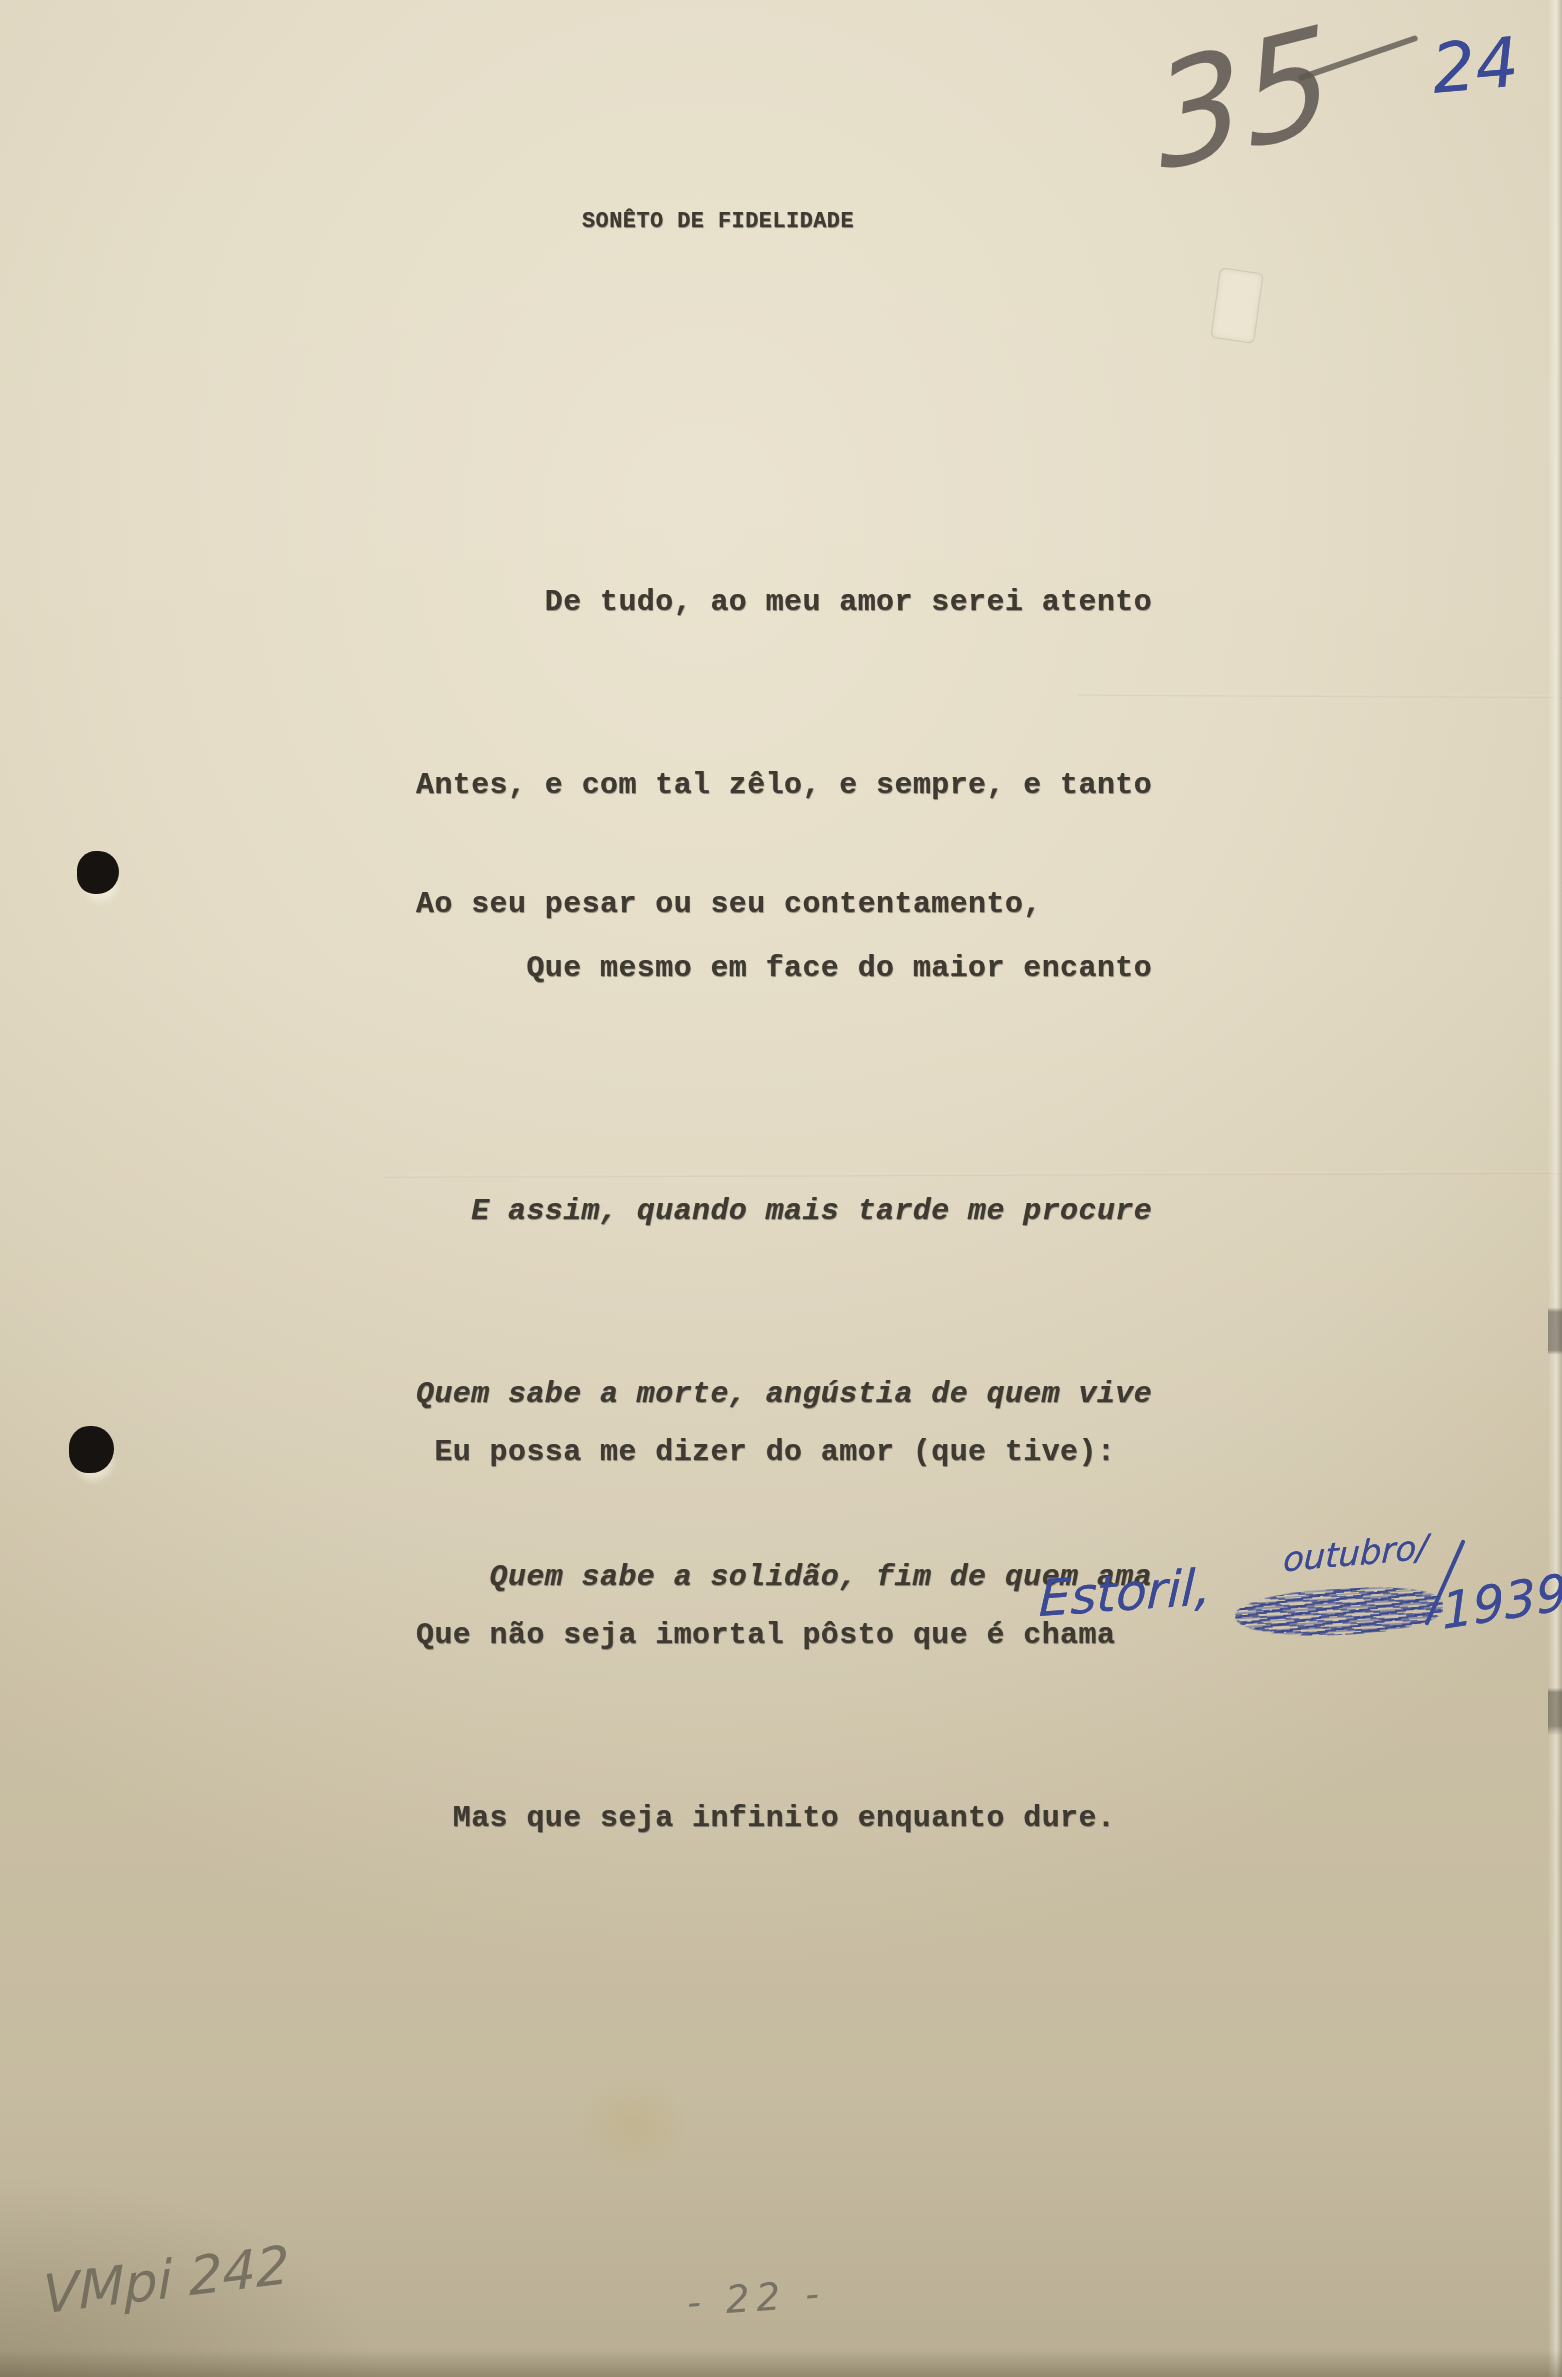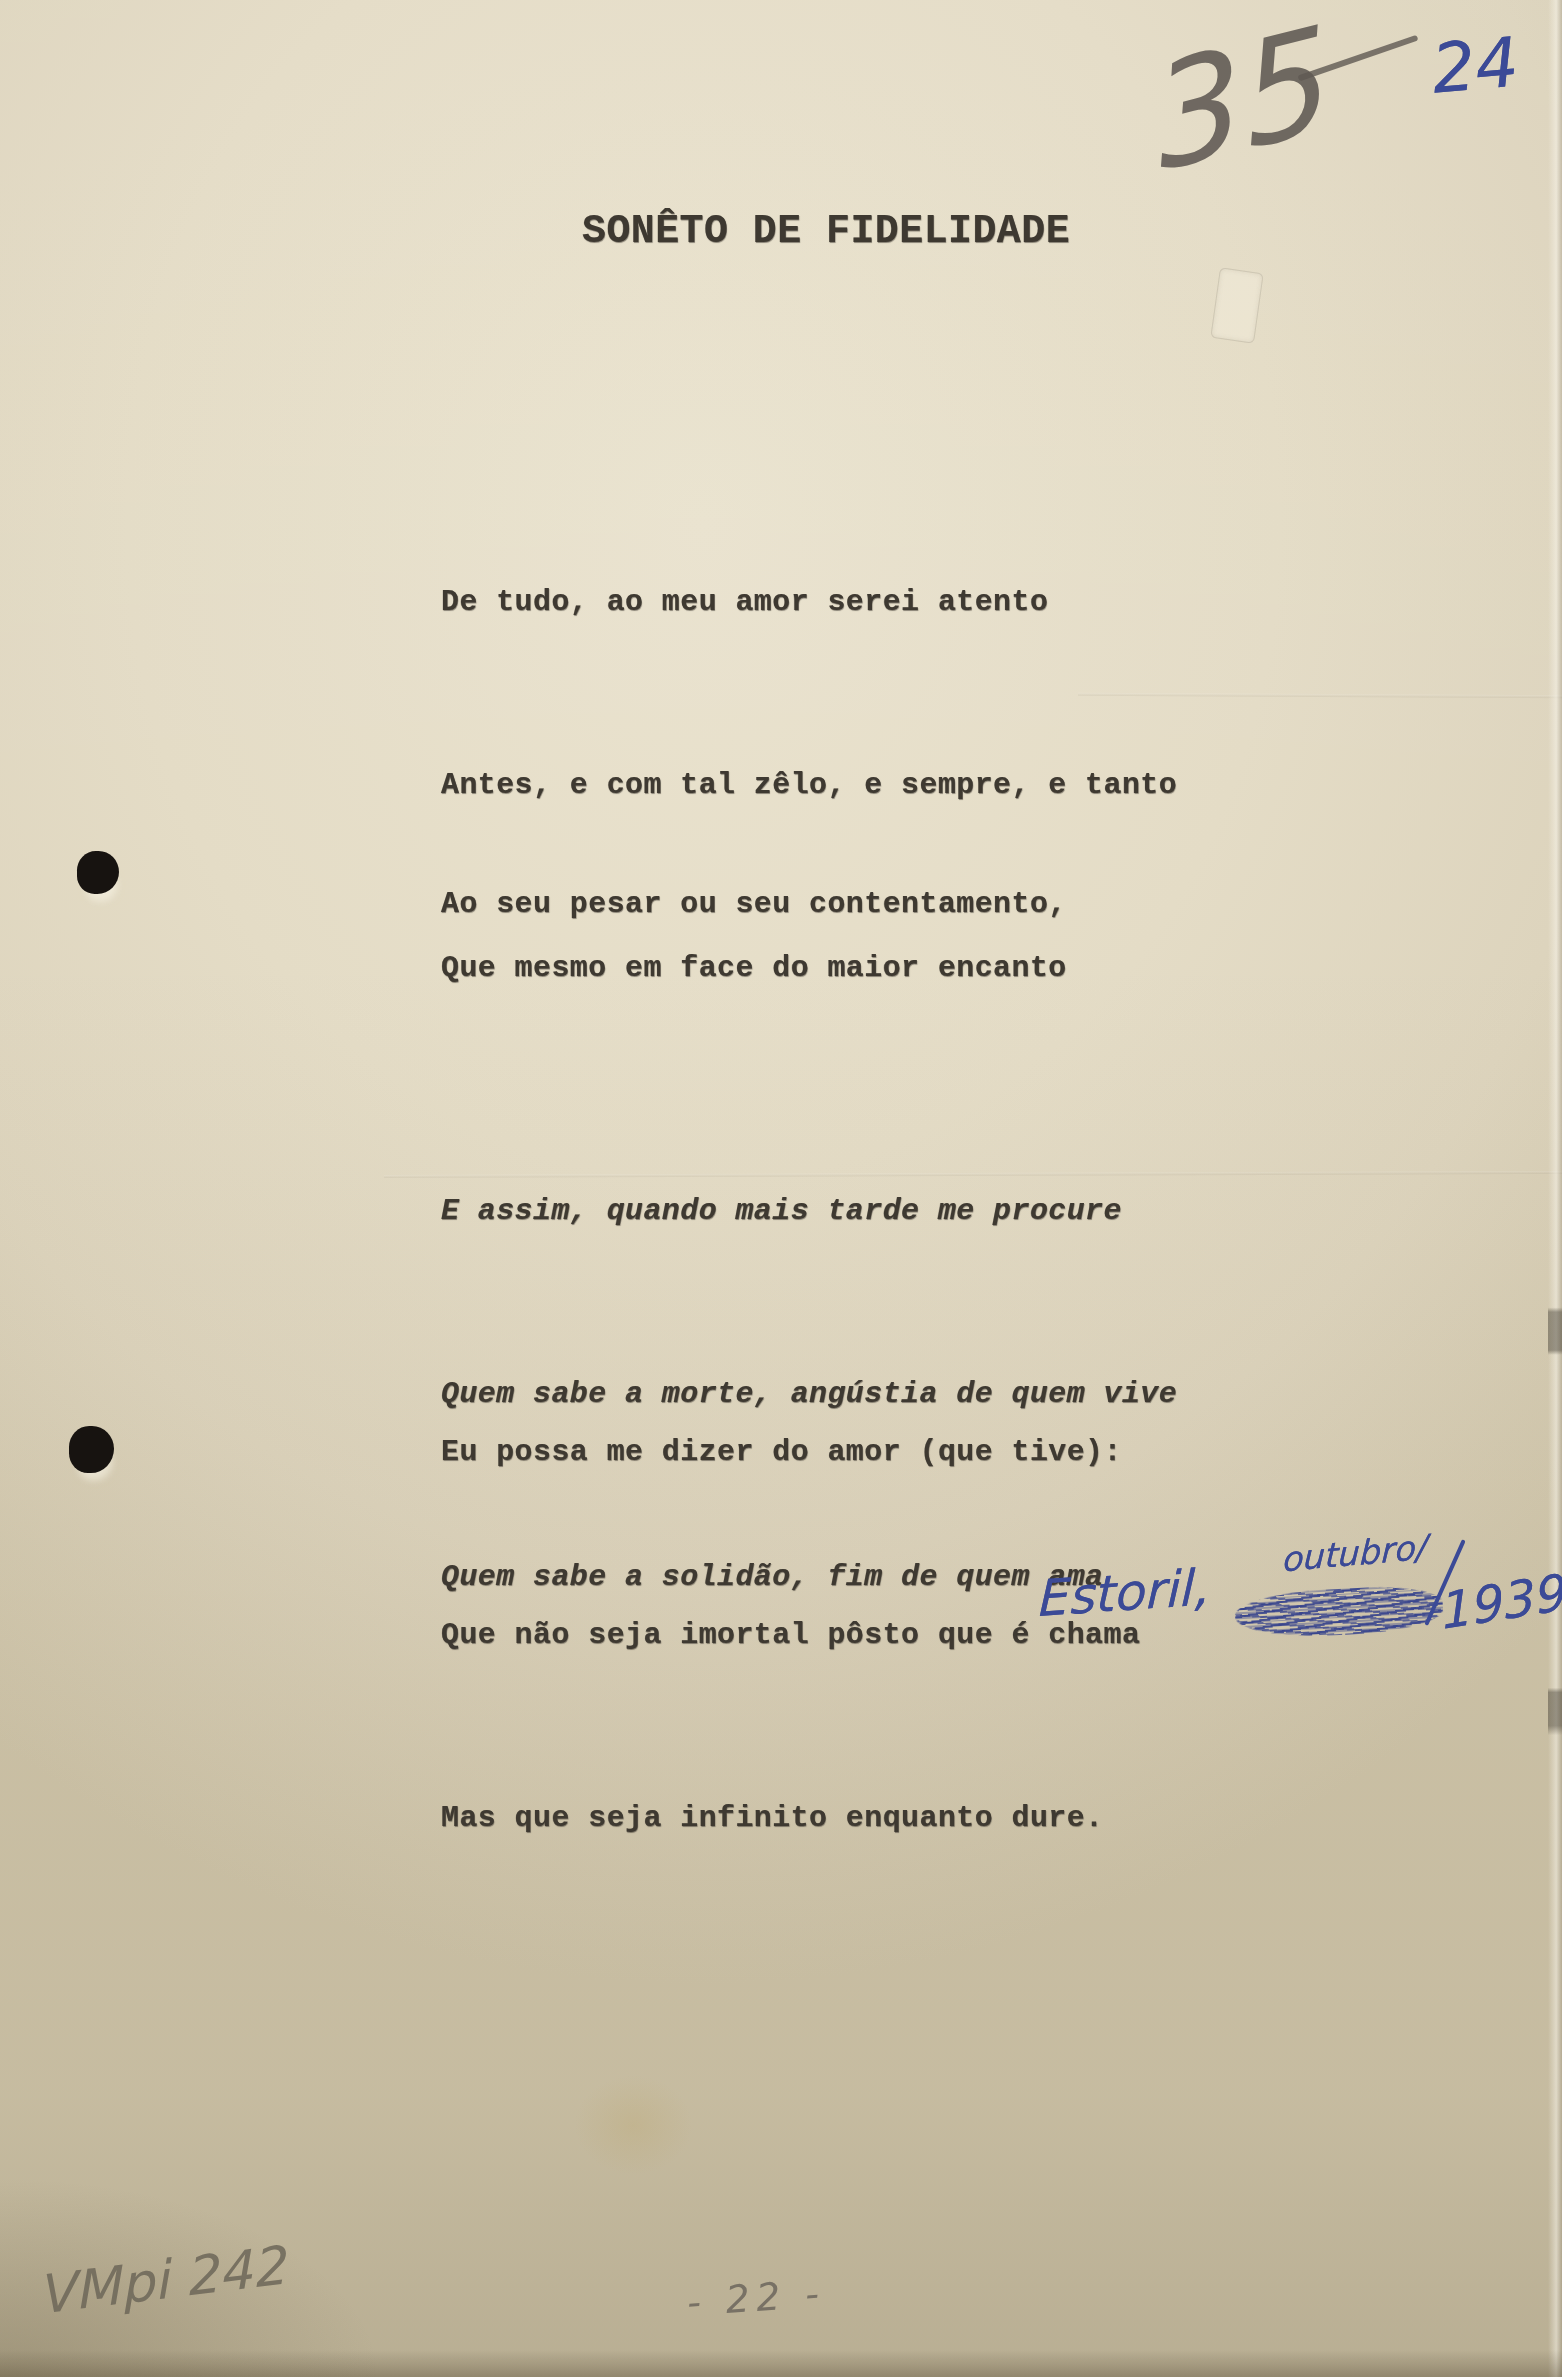--- a/index.html
+++ b/index.html
@@ -15,22 +15,22 @@
   
   .typed{
     position:absolute;
     color:#3e3931;
     font-weight:bold;
     font-size:30px;
     letter-spacing:0.4px;
     text-shadow:0.5px 0.5px 0.8px rgba(62,57,49,0.55), -0.3px 0 0.6px rgba(62,57,49,0.30);
     white-space:pre;
   }
-  .doc-title{left:582px;top:209px;font-size:40px;}
-  .stanza{position:absolute;left:441px;line-height:61px;}
+  .doc-title{left:582px;top:209px;font-size:22px;}
+  .stanza{position:absolute;left:416px;line-height:61px;text-align:right;}
   .stanza-1{top:450px;}
   .stanza-2{top:752px;}
   .stanza-3{top:1059px;font-style:italic;}
   .stanza-4{top:1300px;}
   .poem-line{white-space:pre;}
   
   .ink{
     position:absolute;
     color:#3b4a97;
     font-family:"DejaVu Sans", sans-serif;

